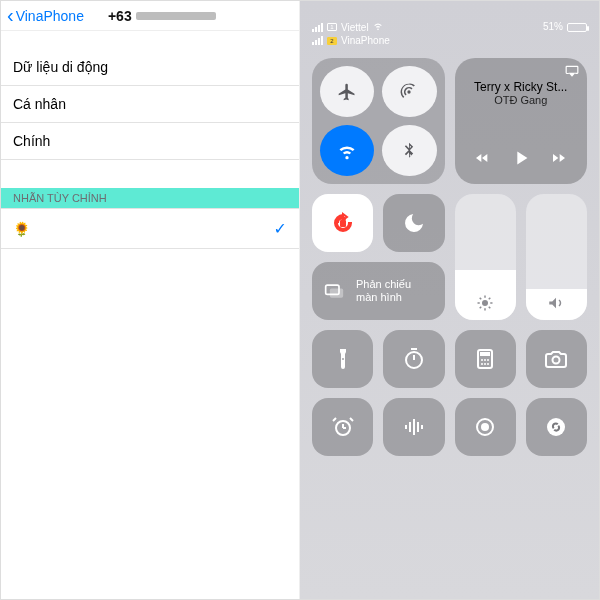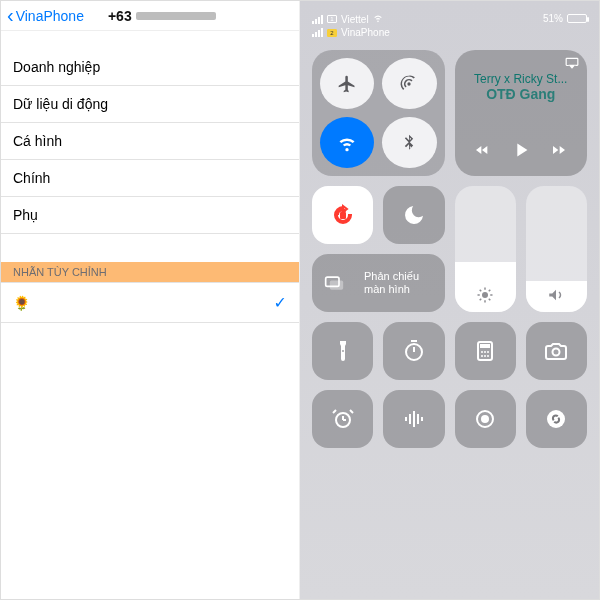--- a/index.html
+++ b/index.html
@@ -46,21 +46,21 @@
     border-bottom: 1px solid #e2e2e2;
     font-size: 14px;
     color: #000;
   }
   .section-header {
     margin-top: 28px;
     padding: 4px 12px;
     font-size: 11px;
     color: #6d6d72;
     text-transform: uppercase;
-    background: #fdba74;
+    background: #5eead4;
   }
   .custom-row {
     display: flex; justify-content: space-between; align-items:center;
     padding: 10px 12px;
     border-top: 1px solid #e2e2e2;
     border-bottom: 1px solid #e2e2e2;
     background: #fff;
   }
   .custom-row .check { color: #007aff; font-size: 16px; }
 
@@ -71,36 +71,36 @@
     position: relative;
     padding: 0;
   }
   .blur-bg {
     position: absolute; inset: 0;
     background: linear-gradient(180deg,#d0d0d6 0%,#d8d8dc 100%);
   }
   .status-bar {
     position: relative;
     display: flex; justify-content: space-between; align-items: flex-start;
-    padding: 12px 12px 2px 12px;
+    padding: 20px 12px 2px 12px;
     font-size: 10px; color: #fff;
     z-index:1;
   }
   .status-left { display:flex; flex-direction:column; gap:2px; }
   .sig-row { display:flex; align-items:center; gap:4px; }
   .sig-bars { display:flex; gap:1px; align-items: flex-end;}
   .sig-bars span { width:2px; background:#fff; display:inline-block;}
   .sig-bars span:nth-child(1){height:3px}
   .sig-bars span:nth-child(2){height:5px}
   .sig-bars span:nth-child(3){height:7px}
   .sig-bars span:nth-child(4){height:9px}
   .sim-badge{ width:10px;height:8px;border:1px solid #fff; border-radius:1px; display:inline-flex; align-items:center; justify-content:center; font-size:6px;}
   .sim-badge.y{ background:#f7cf3a; border-color:#f7cf3a; color:#333;}
   .wifi-mini svg{width:10px;height:10px;fill:#fff;}
-  .status-right { display:flex; align-items:center; gap:4px;margin-left:20px; }
+  .status-right { display:flex; align-items:flex-end; gap:4px;margin-left:20px; }
   .battery {
     width: 20px; height: 9px; border:1px solid #fff; border-radius:2px;
     position: relative;
   }
   .battery::after{content:"";position:absolute;right:-3px;top:2px;width:2px;height:5px;background:#fff;border-radius:1px;}
   .battery .fill{background:#fff;height:100%;width:51%;}
 
   .cc-grid {
     position: relative; z-index:1;
     padding: 10px 12px;
@@ -131,74 +131,72 @@
   }
   .conn .pill svg{ width:20px;height:20px; fill:#5a5a5e;}
   .conn .pill.blue{ background:#007aff; }
   .conn .pill.blue svg{ fill:#fff; }
 
   
   .media {
     grid-column: 3 / span 2; grid-row: 1 / span 2;
     background: rgba(120,120,124,0.55);
     border-radius:20px;
-    color:#0f766e; padding:10px 10px 8px 10px;
+    color:#000000; padding:10px 10px 8px 10px;
     display:flex; flex-direction:column; justify-content:space-between;
     position:relative;
     text-align:center;
   }
   .media .airplay{position:absolute; top:6px; right:8px;}
   .media .airplay svg{width:14px;height:14px;fill:#fff;}
   .media .titles{ margin-top:12px; font-size:12px; }
   .media .song{ white-space:nowrap; overflow:hidden; text-overflow:ellipsis;}
-  .media .artist{ font-size:14px; opacity:0.8;font-weight:bold;}
+  .media .artist{ font-size:11px; opacity:0.8;}
   .media .controls{ display:flex; justify-content:space-around; align-items:center; margin-bottom:4px;}
   .media .controls svg{ width:16px;height:16px;fill:#fff;}
   .media .controls .play svg{width:22px;height:22px;}
 
   
   .lock { grid-column:1; grid-row:3; background:#fff;}
   .lock svg{ fill:#ff3b30; }
   .dnd { grid-column:2; grid-row:3; }
   .bright { grid-column:3; grid-row:3 / span 2; background:rgba(235,235,238,0.7); border-radius:18px; flex-direction:column;}
   .vol { grid-column:4; grid-row:3 / span 2; background:rgba(235,235,238,0.7); border-radius:18px; flex-direction:column;}
   .slider-body{ position:absolute; inset:0; border-radius:18px; overflow:hidden;}
   .slider-fill{ position:absolute; bottom:0; left:0; right:0; background:#fff; }
   .bright .slider-fill{ height:40%; }
   .vol .slider-fill{ height:25%; }
   .slider-icon{ position:absolute; bottom:8px; left:0; right:0; display:flex; justify-content:center;}
   .slider-icon svg{ width:18px;height:18px; fill:#8e8e93;}
 
   
   .mirror {
     grid-column:1 / span 2; grid-row:4;
-    display:flex; align-items:center; gap:20px; padding:4px 12px;
+    display:flex; align-items:center; gap:12px; padding:4px 12px;
     color:#fff; font-size:11px; justify-content:flex-start;
   }
   .mirror svg{ width:20px; height:20px; fill:#fff; flex:0 0 auto;}
   .mirror .txt{ line-height:1.15; }
 </style>
 </head>
 <body>
 
 <div class="left">
   <div class="nav">
     <span class="chevron">‹</span>
     <span class="title">VinaPhone</span>
     <span class="phone">
       <span>+63</span>
       <span class="phone-mask"></span>
     </span>
   </div>
   <div class="list">
-    <div class="row">Doanh nghiệp</div>
     <div class="row">Dữ liệu di động</div>
-    <div class="row">Cá hình</div>
+    <div class="row">Cá nhân</div>
     <div class="row">Chính</div>
-    <div class="row">Phụ</div>
   </div>
   <div class="section-header">NHÃN TÙY CHỈNH</div>
   <div class="custom-row">
     <span>🌻</span>
     <span class="check">✓</span>
   </div>
 </div>
 
 <div class="right">
   <div class="blur-bg"></div>

